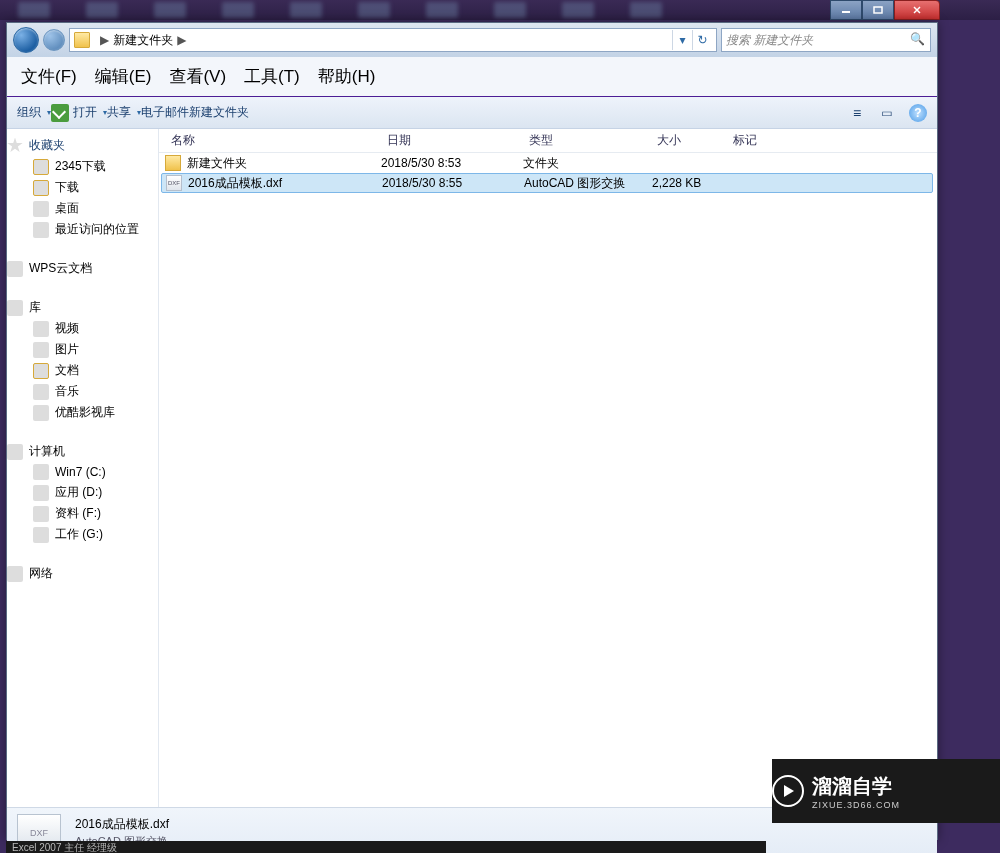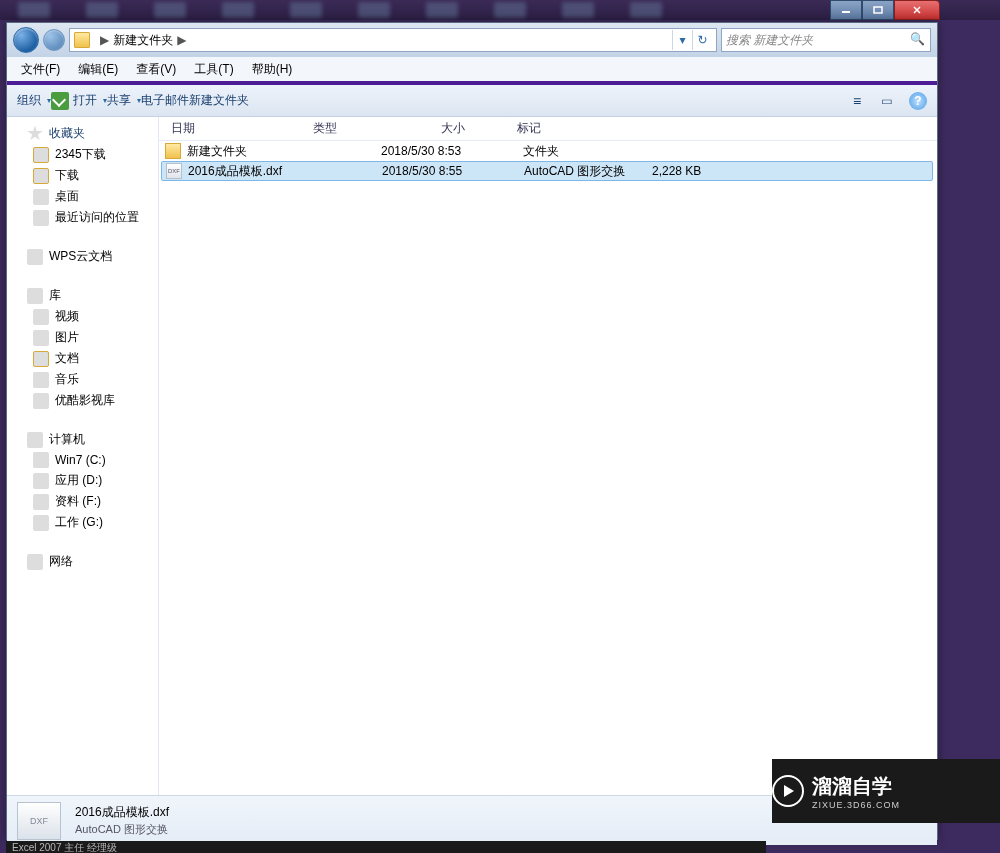--- a/index.html
+++ b/index.html
@@ -20,35 +20,35 @@
   .nav-btn.small { width:22px; height:22px; opacity:.6;}
   .addr { flex:1; height:24px; background:#fff; border:1px solid #8ea6c4; display:flex; align-items:center; font-size:12px; padding:0 4px;}
   .addr .folder-ico { width:16px;height:16px; margin-right:6px; background:linear-gradient(#ffe9a3,#f0c24c); border:1px solid #d6a93a; border-radius:1px;}
   .addr .crumb { color:#000; }
   .addr .sep { color:#555; margin:0 4px; }
   .addr-actions { display:flex; margin-left:auto;}
   .addr-act { width:20px; height:20px; display:flex;align-items:center;justify-content:center; color:#2e6aa5; border-left:1px solid #cdd7e4; }
   .search { width:210px; height:24px; background:#fff; border:1px solid #8ea6c4; display:flex; align-items:center; padding:0 4px; font-size:12px; color:#888; font-style:italic;}
   .search .mag { margin-left:auto; width:16px;height:16px; color:#4a78b5; font-style:normal;}
 
-  .menubar { height:28px; background:#f3f6fb; border-bottom:4px solid #4c1d95; display:flex; align-items:center; padding:0 6px; font-size:12px; gap:2px;}
+  .menubar { height:40px; background:#f3f6fb; border-bottom:1px solid #4c1d95; display:flex; align-items:center; padding:0 6px; font-size:17px; gap:2px;}
   .menubar span { padding:2px 8px; cursor:default;}
 
   .toolbar { height:32px; background: linear-gradient(#eef3fb,#dbe5f1); border-bottom:1px solid #c6d3e5; display:flex; align-items:center; padding:0 10px; font-size:12px; color:#1a3f6e; gap:0;}
   .toolbar .tbtn { display:flex; align-items:center; gap:4px; padding:2px 0; cursor:default;}
   .toolbar .drop::after { content:"▾"; font-size:8px; margin-left:2px; color:#2e6aa5;}
   .toolbar .right { margin-left:auto; display:flex; align-items:center; gap:14px;}
   .toolbar .icon { width:16px;height:16px; display:flex;align-items:center;justify-content:center;}
   .prog-ico { width:18px; height:18px; background:#4a9c3e; border-radius:2px; position:relative;}
   .prog-ico::after{content:"";position:absolute;left:3px;top:3px;width:8px;height:8px;border:2px solid #fff;border-right:none;border-top:none;transform:rotate(-45deg);}
 
   .body { display:flex; height: calc(100% - 34px - 22px - 32px - 50px); }
   .nav { width:152px; background:#fff; border-right:1px solid #e2e8f0; overflow:hidden; padding-top:6px; font-size:12px;}
   .nav .group { margin-bottom:18px;}
-  .nav .hdr { display:flex; align-items:center; gap:6px; padding:2px 20px; font-size:12px;}
+  .nav .hdr { display:flex; align-items:center; gap:6px; padding:2px 0; font-size:12px;}
   .nav .hdr.fav { color:#1a3f6e;}
   .nav .item { display:flex; align-items:center; gap:6px; padding:2px 6px 2px 26px; font-size:12px; color:#000;}
   .nav .ico { width:16px;height:16px; background:#ddd; border-radius:2px; flex-shrink:0;}
   .star { background: radial-gradient(circle,#ffd76a 40%,#e6a817 70%); clip-path: polygon(50% 0,61% 35%,98% 35%,68% 57%,79% 91%,50% 70%,21% 91%,32% 57%,2% 35%,39% 35%);}
   .folderi { background:linear-gradient(#ffe9a3,#f0c24c); border:1px solid #d6a93a;}
   .cloud { background:#4fb7f0; border-radius:50% 50% 40% 40%;}
   .lib { background:linear-gradient(#8fc3f0,#3182ce);}
   .disk { background:linear-gradient(#d4dbe4,#98a6b8);}
   .drive { background:linear-gradient(#e2e8f0,#a0aec0); border-radius:1px;}
   .nethost { background:linear-gradient(#e2e8f0,#8fa6c0);}
@@ -245,20 +245,21 @@
       <div class="group">
         <div class="hdr">
             <span class="ico net"></span>
             <span>网络</span>
           </div>
       </div>
     </div>
 
     <div class="files">
       <div class="cols">
+        <div class="c-name">名称</div>
         <div class="c-date">日期</div>
         <div class="c-type">类型</div>
         <div class="c-size">大小</div>
         <div class="c-tag">标记</div>
       </div>
 
       <div class="frow">
         <div class="c-name">
             <span class="fico folderi"></span>
             <span>新建文件夹</span>

